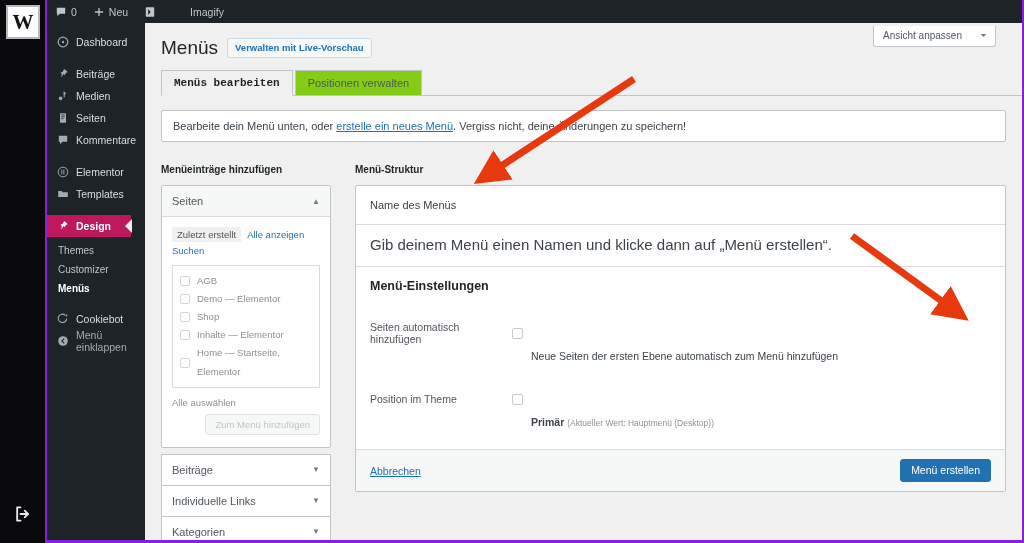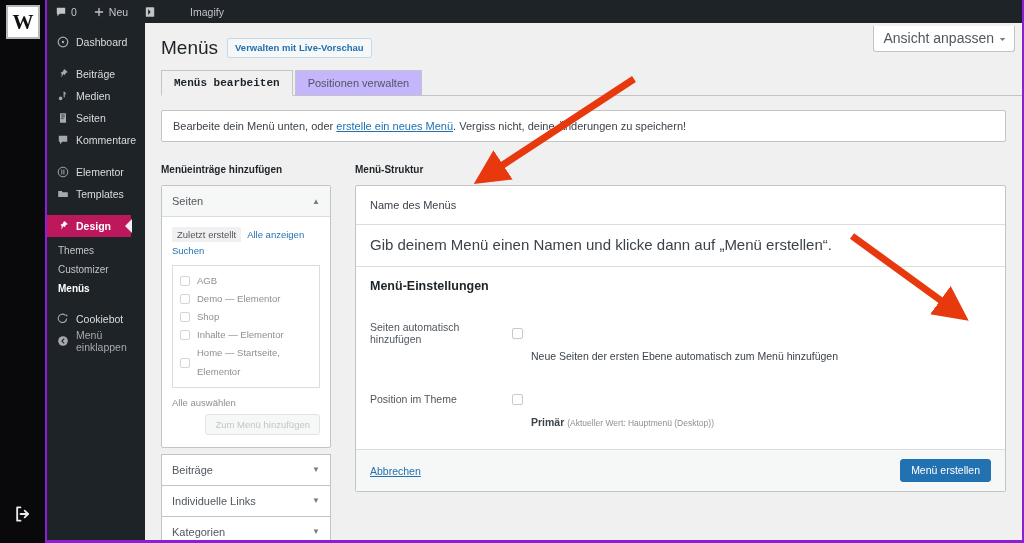--- a/index.html
+++ b/index.html
@@ -72,40 +72,40 @@
     display: flex; align-items: center;
   }
   .sb-sub.current { color: #fff; font-weight: bold; }
 
   
   .content {
     position: absolute; left: 145px; top: 23px; width: 877px; height: 517px;
     background: #f0f0f1; overflow: hidden;
   }
   .screen-options {
-    position: absolute; right: 7px; top: 3px;
+    position: absolute; right: 26px; top: 3px;
     background: #fff; border: 1px solid #c3c4c7; border-top: none;
     border-radius: 0 0 3px 3px;
-    font-size: 14px; color: #50575e;
+    font-size: 10px; color: #50575e;
     padding: 4px 8px 5px 9px;
-    display: flex; align-items: center; gap: 5px;
+    display: flex; align-items: center; gap: 18px;
   }
 
   .page-head { padding: 14px 16px 0 16px; display: flex; align-items: center; gap: 9px; }
   .page-title { font-size: 19px; font-weight: normal; color: #1d2327; font-family: "Liberation Sans", sans-serif; }
   .live-btn {
     font-size: 9.5px; color: #2271b1; background: #f6f7f7;
     border: 1px solid #c5d9ed; border-radius: 3px; padding: 3px 7px 4px;
     font-weight: bold;
   }
 
   .tabs { margin: 11px 0 0 16px; display: flex; align-items: flex-end; border-bottom: 1px solid #c3c4c7; padding-right: 16px; }
   .tab {
     font-size: 11px; padding: 6px 12px 6px; border: 1px solid #c3c4c7;
-    background: #c4b5fd; color: #50575e; margin-bottom: -1px; margin-right: 2px;
+    background: #84cc16; color: #50575e; margin-bottom: -1px; margin-right: 2px;
   }
   .tab.active { background: #f0f0f1; border-bottom-color: #f0f0f1; color: #1d2327; font-weight: bold; font-family: Liberation Mono, monospace; }
 
   .notice {
     margin: 14px 16px 0 16px; background: #fff; border: 1px solid #c3c4c7;
     border-radius: 2px; padding: 9px 11px; font-size: 11px; color: #3c434a;
   }
   .notice a { color: #2271b1; }
 
   .cols { display: flex; margin-top: 22px; padding: 0 16px; gap: 24px; }

